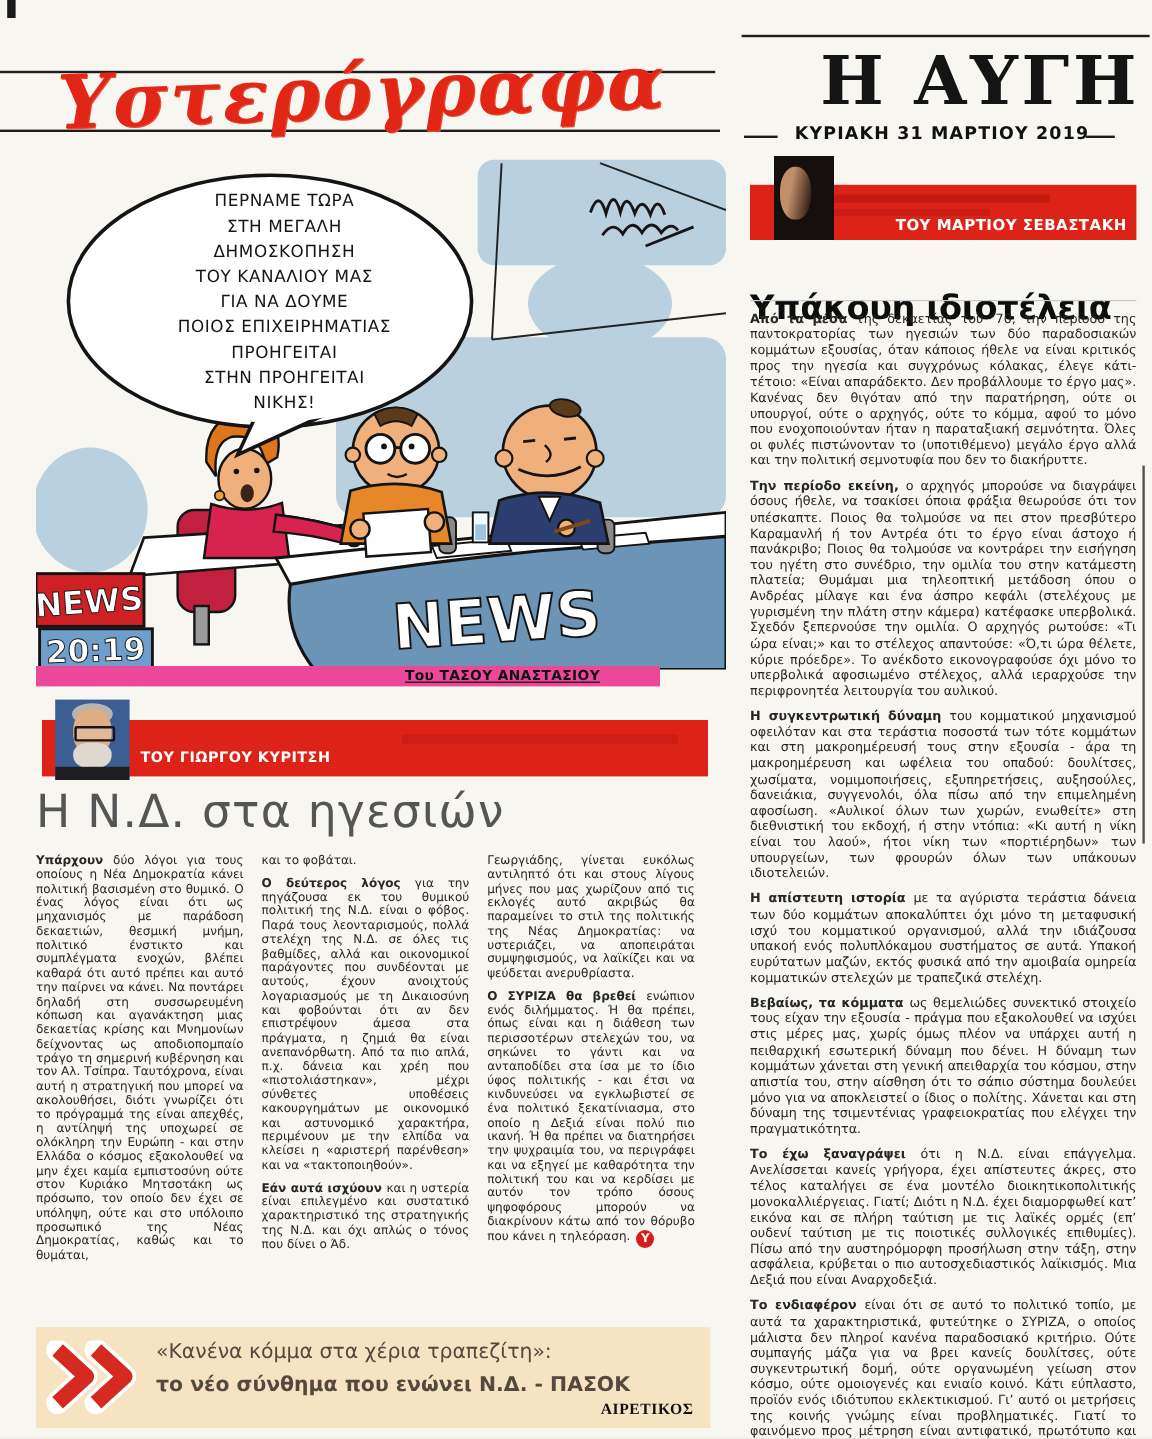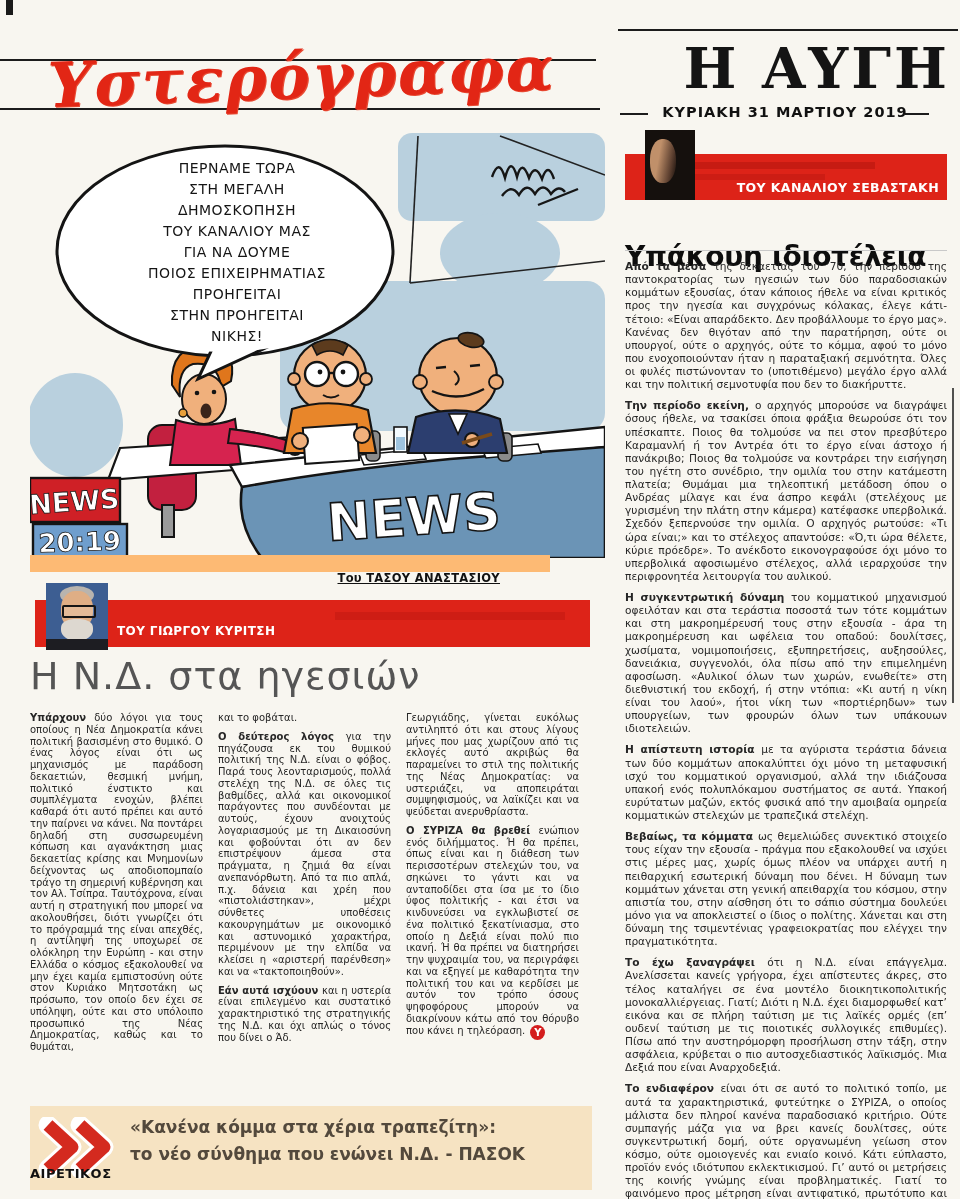--- a/index.html
+++ b/index.html
@@ -16,23 +16,23 @@
   #paper-name{left:620px;top:40px;width:330px;text-align:right;
      font-family:"DejaVu Serif",serif;font-weight:bold;font-size:56px;color:#141414;
      letter-spacing:3px;line-height:1;}
   #issue-date{left:620px;top:104px;width:330px;text-align:center;
      font-weight:bold;font-size:14.5px;letter-spacing:1px;color:#111;}
 
   
   #cartoon{left:30px;top:133px;width:575px;height:425px;}
   #bubble-text{left:72px;top:158px;width:330px;text-align:center;
      font-size:14px;line-height:1.5;letter-spacing:.5px;color:#151515;}
-  #cartoon-credit{left:30px;top:555px;width:520px;height:17px;background:#fdba74;
+  #cartoon-credit{left:30px;top:555px;width:520px;height:17px;background:#ec4899;
      font-size:11.5px;font-weight:bold;color:#111;text-align:right;
-     padding:16px 50px 0 0;box-sizing:border-box;letter-spacing:.3px;text-decoration:underline;}
+     padding:1px 50px 0 0;box-sizing:border-box;letter-spacing:.3px;text-decoration:underline;}
 
   
   .redband{background:#dd2318;}
   .byline{color:#fff;font-weight:bold;letter-spacing:.4px;font-size:12.5px;}
   .ylogo{display:inline-block;width:15px;height:15px;border-radius:50%;background:#d41d1d;
      color:#fff;font-size:10px;font-weight:bold;text-align:center;line-height:15px;
      margin-left:5px;vertical-align:-2px;}
   p{margin:0 0 8px 0;}
   p b{font-weight:bold;}
 
@@ -59,24 +59,24 @@
   #photo-kyritsis{left:46px;top:583px;width:62px;height:67px;background:#3d5e92;}
   #photo-kyritsis .hair{position:absolute;left:14px;top:3px;width:34px;height:18px;border-radius:50%;background:#b9b4ae;}
   #photo-kyritsis .face{position:absolute;left:15px;top:8px;width:32px;height:38px;border-radius:45%;background:#dfae85;}
   #photo-kyritsis .glasses{position:absolute;left:16px;top:22px;width:30px;height:9px;
      border:2.5px solid #151515;border-radius:2px;background:rgba(255,255,255,.15);}
   #photo-kyritsis .beard{position:absolute;left:15px;top:36px;width:32px;height:22px;border-radius:40% 40% 50% 50%;background:#ddd8d0;}
   #photo-kyritsis .suit{position:absolute;left:0;bottom:0;width:100%;height:11px;background:#1d1d22;}
 
   
   #quote-bar{left:30px;top:1106px;width:562px;height:84px;background:#f6e3c2;}
-  #quote-l1{left:130px;top:1117px;width:430px;font-size:17px;font-weight:bold;color:#53493c;}
+  #quote-l1{left:130px;top:1117px;width:430px;font-size:17px;font-weight:normal;color:#53493c;}
   #quote-l2{left:130px;top:1144px;width:430px;font-size:17px;font-weight:bold;color:#53493c;}
-  #heretic{left:30px;top:1166px;width:548px;font-size:13px;
-     font-weight:800;color:#111;letter-spacing:.5px;}
+  #heretic{left:30px;top:1166px;width:548px;text-align:right;font-size:13px;
+     font-weight:800;color:#111;letter-spacing:.5px;font-family:Liberation Serif, serif;}
 
   .artifact{position:absolute;background:#1a1a1a;}
 </style>
 </head>
 <body>
 
 <div id="page">
 
   <div class="artifact" style="left:6px;top:0;width:7px;height:15px;"></div>
   <div class="artifact" style="left:952px;top:388px;width:2px;height:315px;opacity:.75;"></div>
@@ -188,21 +188,21 @@
       <div>ΠΟΙΟΣ ΕΠΙΧΕΙΡΗΜΑΤΙΑΣ</div>
       <div>ΠΡΟΗΓΕΙΤΑΙ</div>
       <div>ΣΤΗΝ ΠΡΟΗΓΕΙΤΑΙ</div>
       <div>ΝΙΚΗΣ!</div>
     </div>
   <div id="cartoon-credit" class="abs">Του ΤΑΣΟΥ ΑΝΑΣΤΑΣΙΟΥ</div>
 
   <div class="abs redband" style="left:625px;top:154px;width:322px;height:46px;">
     <div class="abs" style="left:60px;top:8px;width:190px;height:7px;background:rgba(120,0,0,.22);"></div>
     <div class="abs" style="left:40px;top:20px;width:160px;height:6px;background:rgba(120,0,0,.16);"></div>
-    <div class="byline abs" style="right:8px;bottom:5px;">ΤΟΥ ΚΑΝΑΛΙΟΥ ΣΕΒΑΣΤΑΚΗ</div>
+    <div class="byline abs" style="right:8px;bottom:5px;">ΤΟΥ ΜΑΡΤΙΟΥ ΣΕΒΑΣΤΑΚΗ</div>
   </div>
   <div id="photo-sevastakis" class="photo">
       <div class="face"></div>
     </div>
   <div id="right-title" class="abs">Υπάκουη ιδιοτέλεια</div>
   <div class="rule" style="left:625px;top:250px;width:322px;height:1px;background:#c9c9c9;"></div>
   <div id="right-body" class="abs">
       <p><b>Από τα μέσα </b>της δεκαετίας του ’70, την περίοδο της παντοκρατορίας των ηγεσιών των δύο παραδοσιακών κομμάτων εξουσίας, όταν κάποιος ήθελε να είναι κριτικός προς την ηγεσία και συγχρόνως κόλακας, έλεγε κάτι-τέτοιο: «Είναι απαράδεκτο. Δεν προβάλλουμε το έργο μας». Κανένας δεν θιγόταν από την παρατήρηση, ούτε οι υπουργοί, ούτε ο αρχηγός, ούτε το κόμμα, αφού το μόνο που ενοχοποιούνταν ήταν η παραταξιακή σεμνότητα. Όλες οι φυλές πιστώνονταν το (υποτιθέμενο) μεγάλο έργο αλλά και την πολιτική σεμνοτυφία που δεν το διακήρυττε.</p>
       <p><b>Την περίοδο εκείνη, </b>ο αρχηγός μπορούσε να διαγράψει όσους ήθελε, να τσακίσει όποια φράξια θεωρούσε ότι τον υπέσκαπτε. Ποιος θα τολμούσε να πει στον πρεσβύτερο Καραμανλή ή τον Αντρέα ότι το έργο είναι άστοχο ή πανάκριβο; Ποιος θα τολμούσε να κοντράρει την εισήγηση του ηγέτη στο συνέδριο, την ομιλία του στην κατάμεστη πλατεία; Θυμάμαι μια τηλεοπτική μετάδοση όπου ο Ανδρέας μίλαγε και ένα άσπρο κεφάλι (στελέχους με γυρισμένη την πλάτη στην κάμερα) κατέφασκε υπερβολικά. Σχεδόν ξεπερνούσε την ομιλία. Ο αρχηγός ρωτούσε: «Τι ώρα είναι;» και το στέλεχος απαντούσε: «Ό,τι ώρα θέλετε, κύριε πρόεδρε». Το ανέκδοτο εικονογραφούσε όχι μόνο το υπερβολικά αφοσιωμένο στέλεχος, αλλά ιεραρχούσε την περιφρονητέα λειτουργία του αυλικού.</p>
       <p><b>Η συγκεντρωτική δύναμη </b>του κομματικού μηχανισμού οφειλόταν και στα τεράστια ποσοστά των τότε κομμάτων και στη μακροημέρευσή τους στην εξουσία - άρα τη μακροημέρευση και ωφέλεια του οπαδού: δουλίτσες, χωσίματα, νομιμοποιήσεις, εξυπηρετήσεις, αυξησούλες, δανειάκια, συγγενολόι, όλα πίσω από την επιμελημένη αφοσίωση. «Αυλικοί όλων των χωρών, ενωθείτε» στη διεθνιστική του εκδοχή, ή στην ντόπια: «Κι αυτή η νίκη είναι του λαού», ήτοι νίκη των «πορτιέρηδων» των υπουργείων, των φρουρών όλων των υπάκουων ιδιοτελειών.</p>

